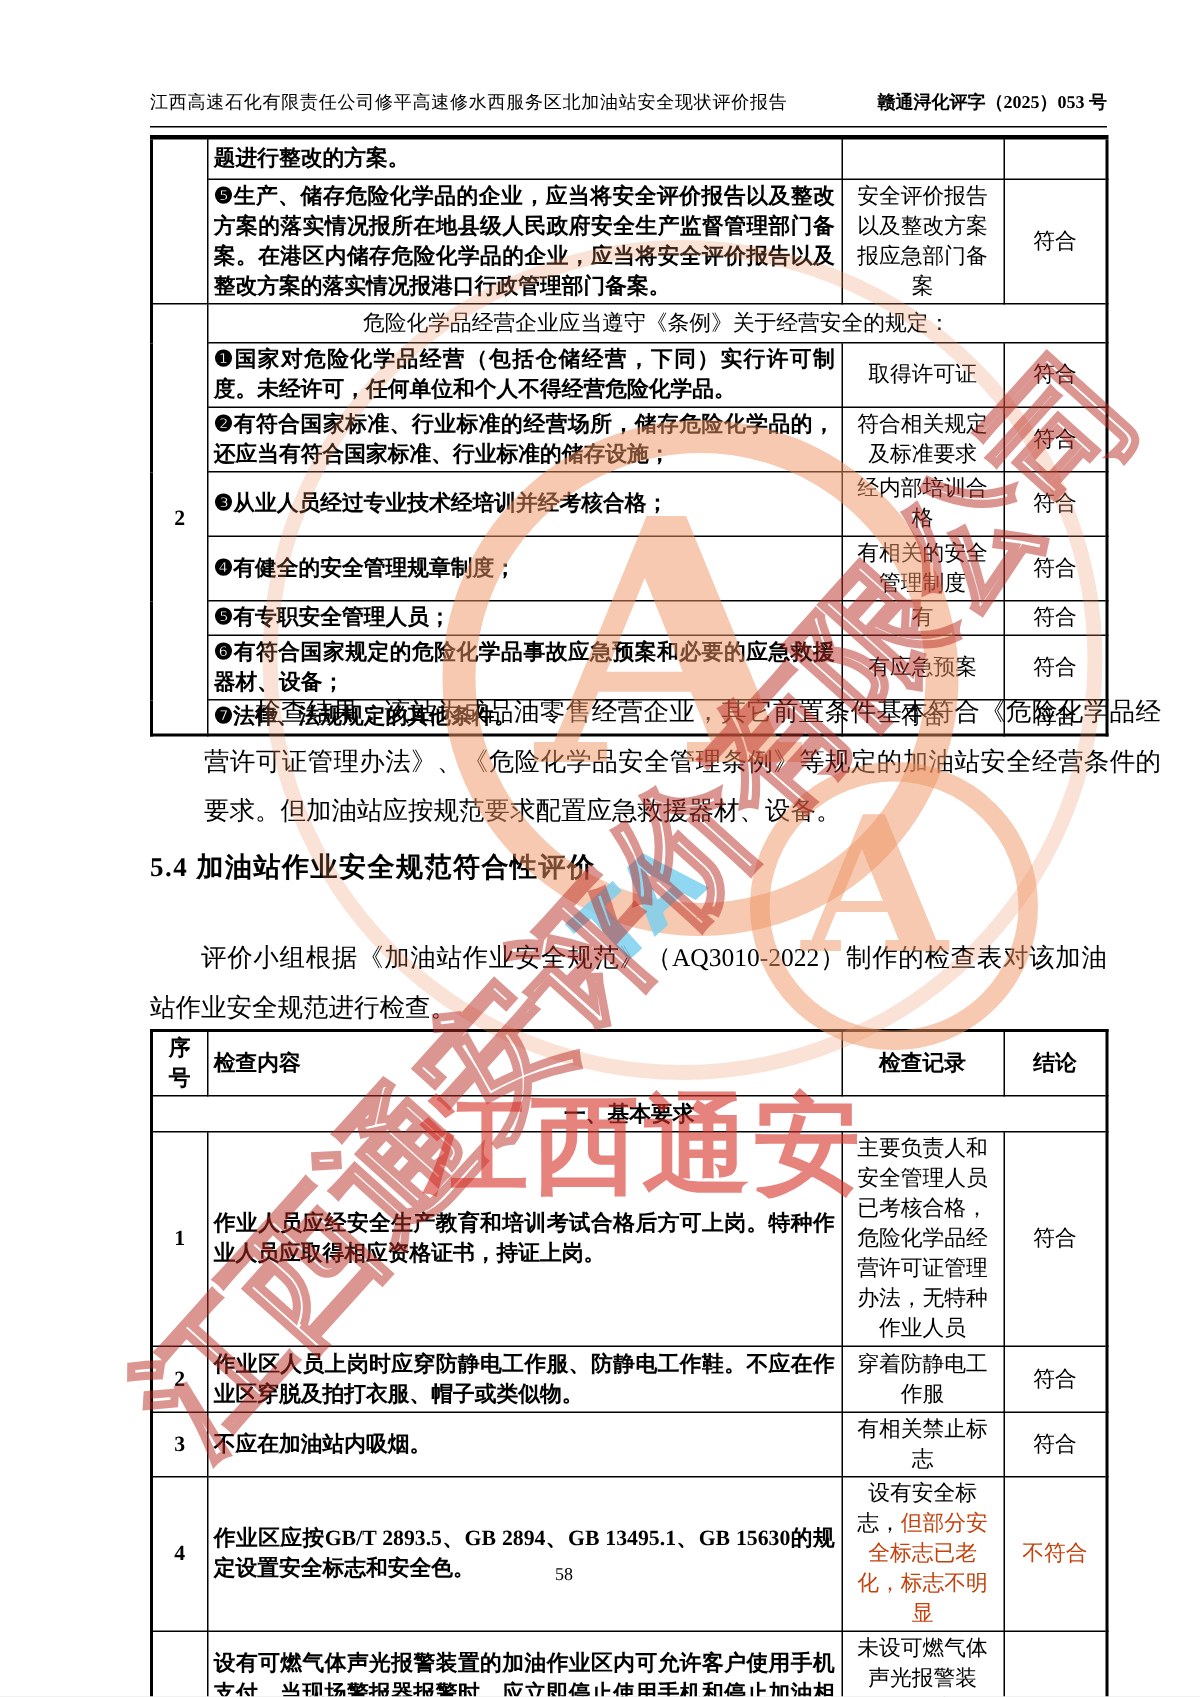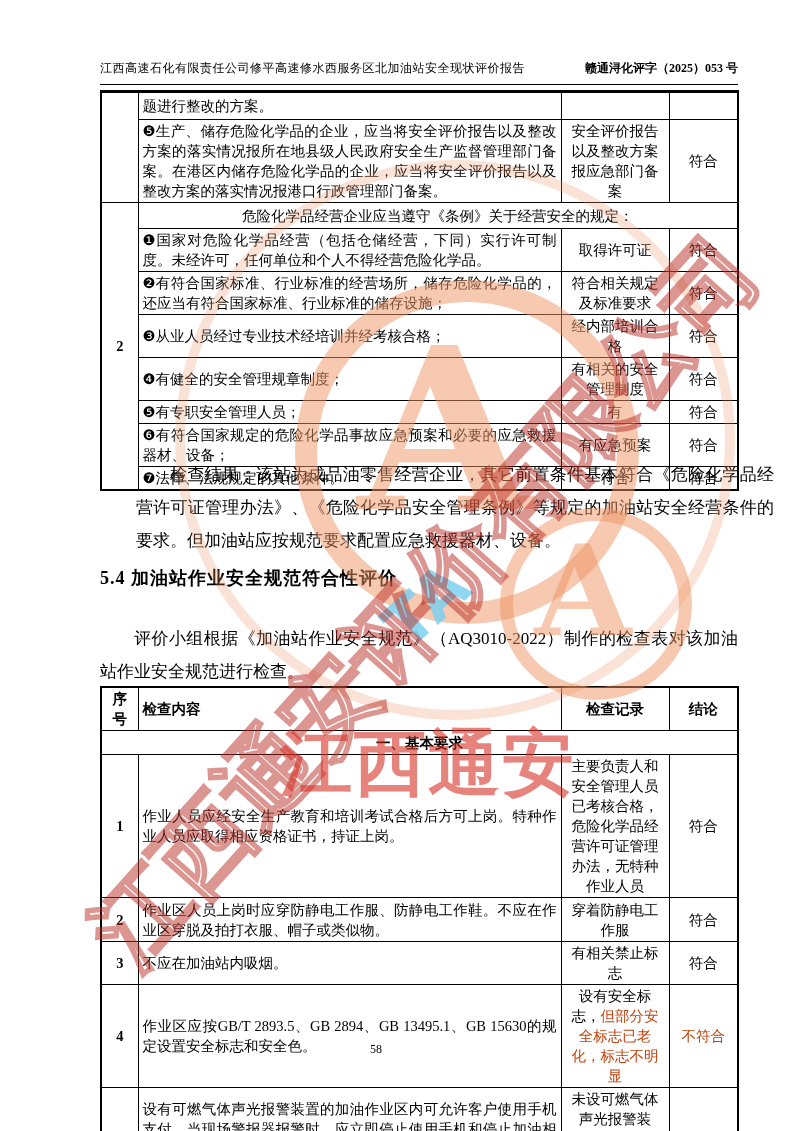--- a/index.html
+++ b/index.html
@@ -8,21 +8,21 @@
   
   .hdr{position:absolute;left:100px;top:60px;width:638px;display:flex;justify-content:space-between;
        font-size:12px;padding-bottom:7px;border-bottom:1.5px solid #000;text-align:center;}
   .hdr .l{letter-spacing:0.5px;}
   .hdr .r{font-weight:bold;}
   
   table.t{border-collapse:collapse;table-layout:fixed;position:absolute;left:100px;
           font-size:14.5px;line-height:20px;}
   table.t td{border:1px solid #000;padding:1px 4px;vertical-align:middle;word-break:break-all;}
   td.num{text-align:center;font-weight:bold;padding:0;}
-  td.c{text-align:justify;}
+  td.c{text-align:justify;font-weight:bold;}
   td.r{text-align:center;padding:1px 2px;}
   td.full{text-align:center;}
   #t1{top:90px;width:637px;border-top:3px solid #000;border-left:2px solid #000;border-right:2px solid #000;border-bottom:2px solid #000;}
   #t2{top:686px;width:637px;border:2px solid #000;}
   #t2 td.th{font-weight:bold;}
   .red{color:#c2410c;}
   
   .para{position:absolute;left:100px;width:638px;font-size:17px;line-height:33px;
         text-align:justify;text-indent:2em;}
   #para1{top:458px;margin-left:36px;}

